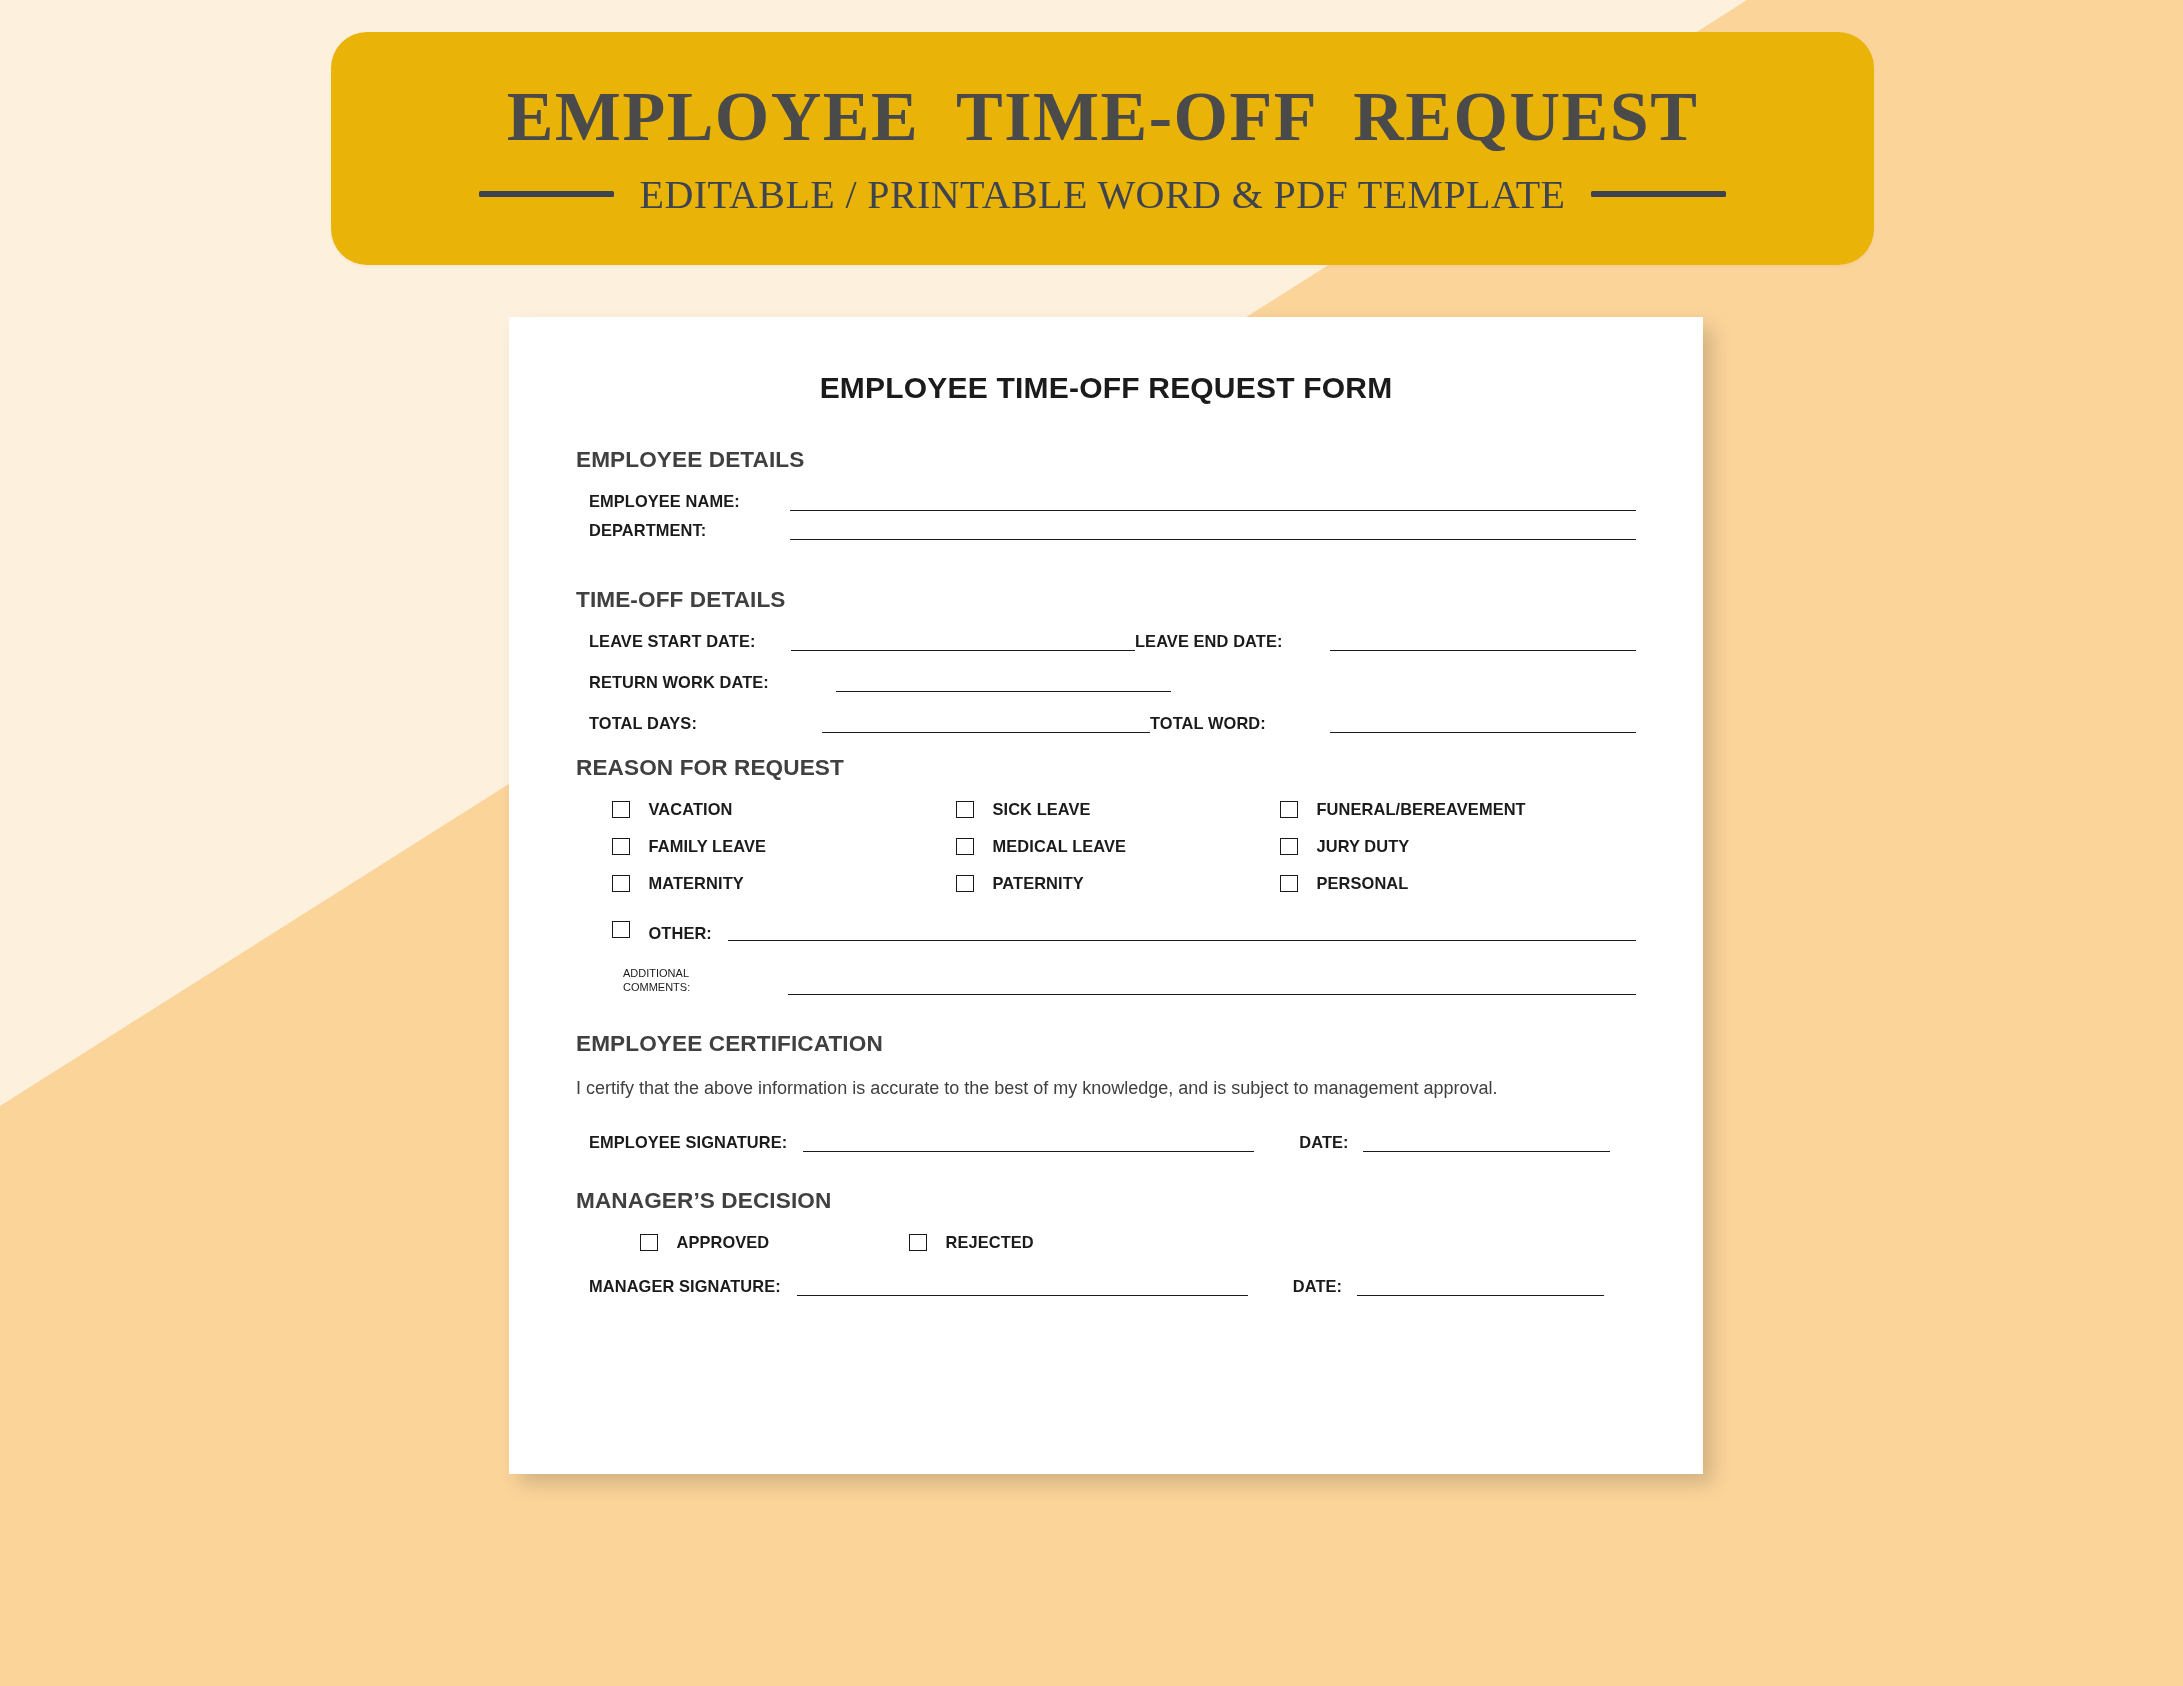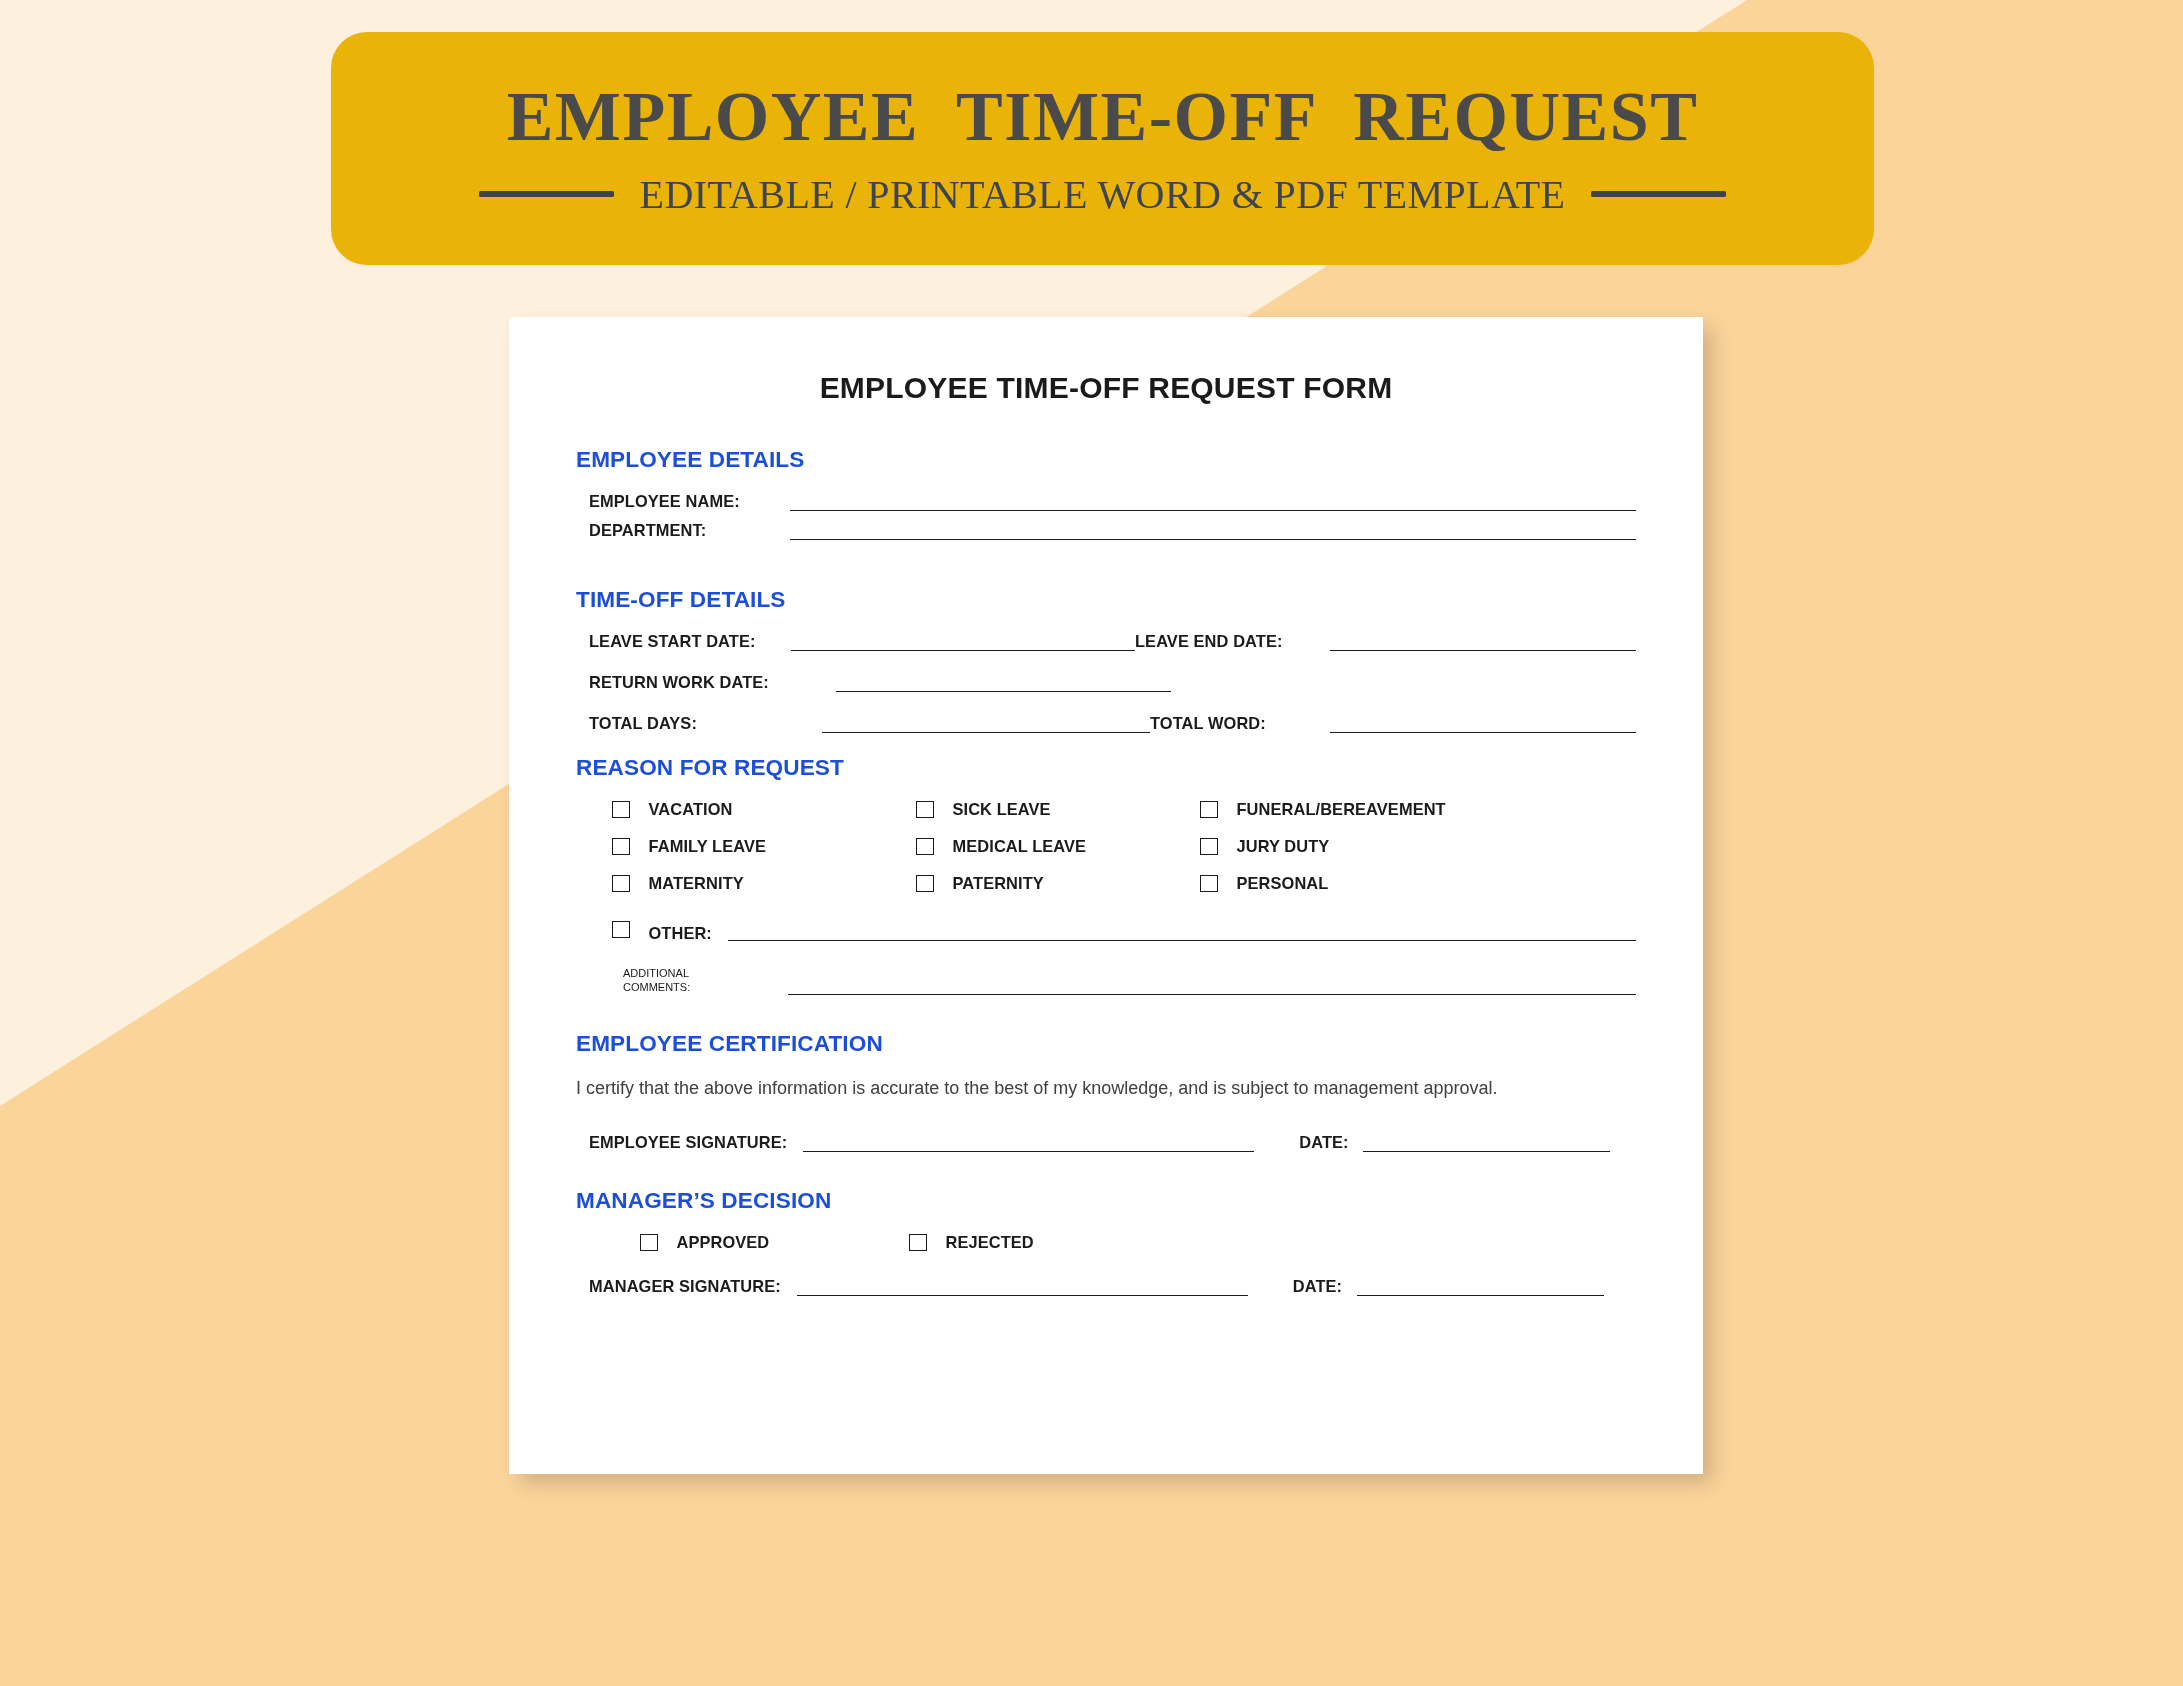--- a/index.html
+++ b/index.html
@@ -91,21 +91,21 @@
     font-size: 30px;
     font-weight: bold;
     color: #1b1b1b;
     letter-spacing: 0.2px;
     margin-bottom: 42px;
   }
 
   .section-head {
     font-size: 22.6px;
     font-weight: bold;
-    color: #1d4ed8;
+    color: #404040;
     letter-spacing: 0.1px;
     margin-top: 4.4px;
     margin-bottom: 19px;
   }
 
   .fld-label {
     font-size: 16.4px;
     font-weight: bold;
     color: #1b1b1b;
     letter-spacing: 0.1px;
@@ -139,20 +139,21 @@
   .line-w-400 { width: 291px; }
   .line-w-420 { width: 306px; }
 
   
   .reason-grid {
     padding-left: 36px;
   }
   .reason-row {
     display: flex;
     margin-bottom: 18px;
+    gap: 40px;
   }
   .cb-item {
     display: flex;
     align-items: center;
   }
   .cb-item.c1 { width: 304px; }
   .cb-item.c2 { width: 284px; }
   .checkbox {
     width: 17.5px;
     height: 17.5px;

